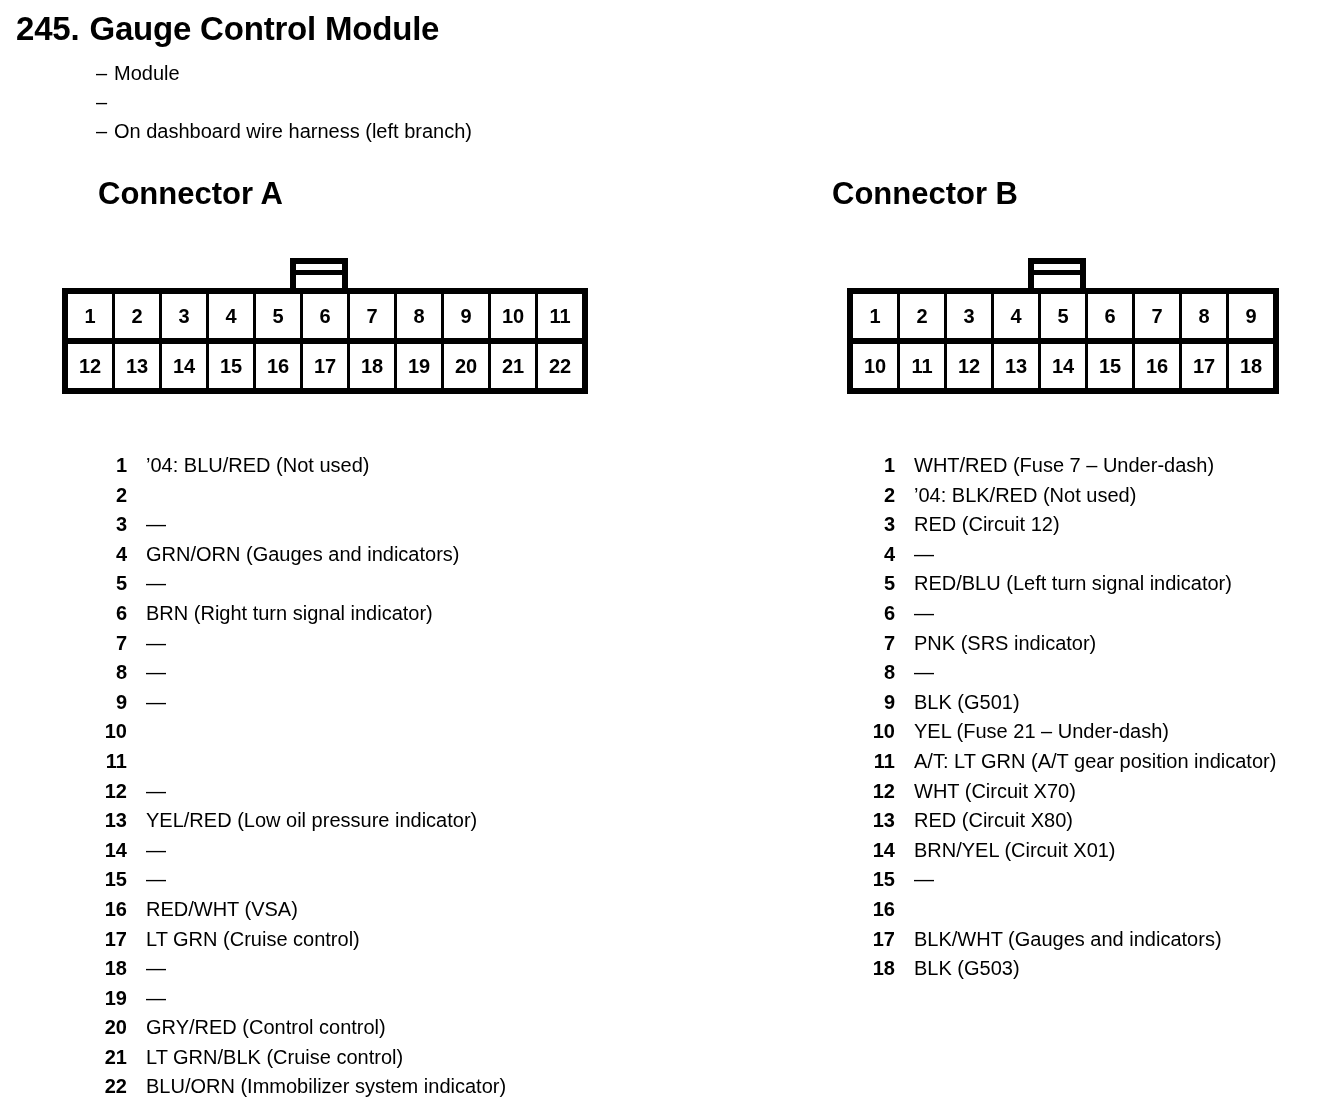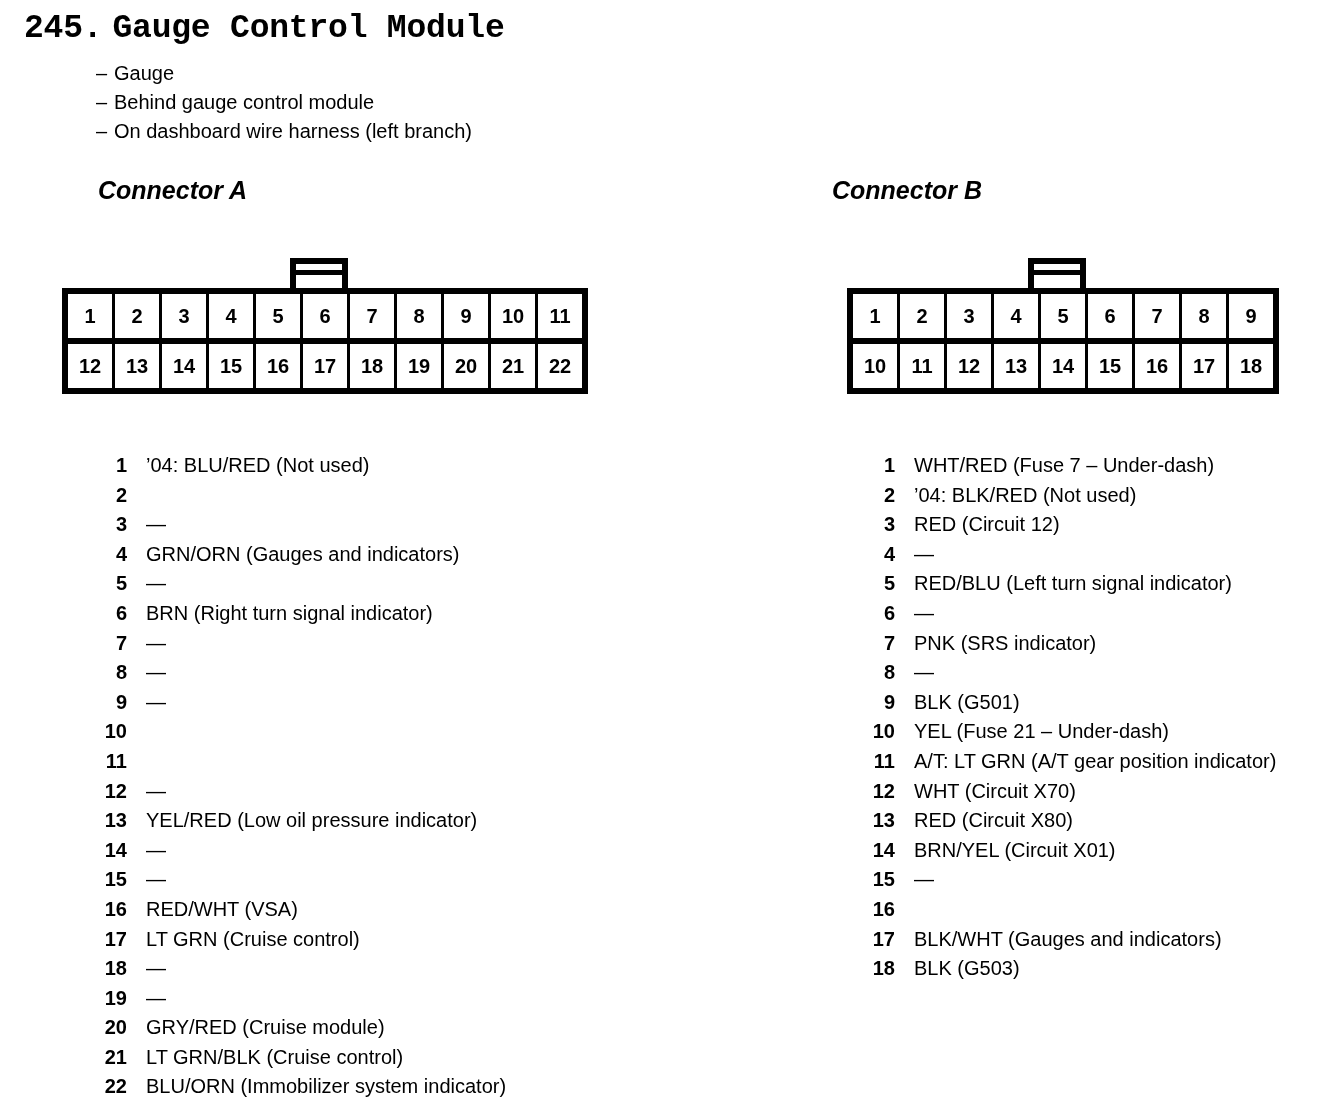--- a/index.html
+++ b/index.html
@@ -13,27 +13,26 @@
     height: 1110px;
     position: relative;
     font-family: "Liberation Sans", sans-serif;
     color: #000000;
     overflow: hidden;
   }
 
   
   #page-title {
     position: absolute;
-    left: 24px;
+    left: 16px;
     top: 10px;
     font-size: 33px;
     font-weight: bold;
     letter-spacing: -0.2px;
     white-space: nowrap;
-    font-family: Liberation Mono, monospace;
   }
   #title-number {
     display: inline;
   }
   #title-text {
     display: inline;
     margin-left: 10px;
   }
 
   #spec-list {
@@ -50,24 +49,23 @@
   }
   .spec-dash {
     width: 18px;
     flex: 0 0 18px;
     font-size: 20px;
   }
 
   
   .connector-heading {
     position: absolute;
-    font-size: 25px;
+    font-size: 31px;
     font-weight: bold;
     white-space: nowrap;
-    font-style: italic;
   }
   #heading-a { left: 98px; top: 176px; }
   #heading-b { left: 832px; top: 176px; text-align: right; }
 
   
   .connector-wrap {
     position: absolute;
   }
   #connector-a-wrap { left: 62px; top: 258px; }
   #connector-b-wrap { left: 847px; top: 258px; }
@@ -153,25 +151,24 @@
 </head>
 <body>
 
 <div id="page-title">
   <span id="title-number">245.</span><span id="title-text">Gauge Control Module</span>
 </div>
 
 <div id="spec-list">
   <div class="spec-row">
     <span class="spec-dash">–</span>
-    <span>Gauge</span>
+    <span>Module</span>
   </div>
   <div class="spec-row">
     <span class="spec-dash">–</span>
-    <span>Behind gauge control module</span>
   </div>
   <div class="spec-row">
     <span class="spec-dash">–</span>
     <span>On dashboard wire harness (left branch)</span>
   </div>
 </div>
 
 <div class="connector-heading" id="heading-a">Connector A</div>
 
 <div class="connector-heading" id="heading-b">Connector B</div>
@@ -305,21 +302,21 @@
     <div class="pin-item">
       <span class="pin-num">18</span>
       <span class="pin-desc empty">—</span>
     </div>
     <div class="pin-item">
       <span class="pin-num">19</span>
       <span class="pin-desc empty">—</span>
     </div>
     <div class="pin-item">
       <span class="pin-num">20</span>
-      <span class="pin-desc">GRY/RED (Cruise module)</span>
+      <span class="pin-desc">GRY/RED (Control control)</span>
     </div>
     <div class="pin-item">
       <span class="pin-num">21</span>
       <span class="pin-desc">LT GRN/BLK (Cruise control)</span>
     </div>
     <div class="pin-item">
       <span class="pin-num">22</span>
       <span class="pin-desc">BLU/ORN (Immobilizer system indicator)</span>
     </div>
   </div>

